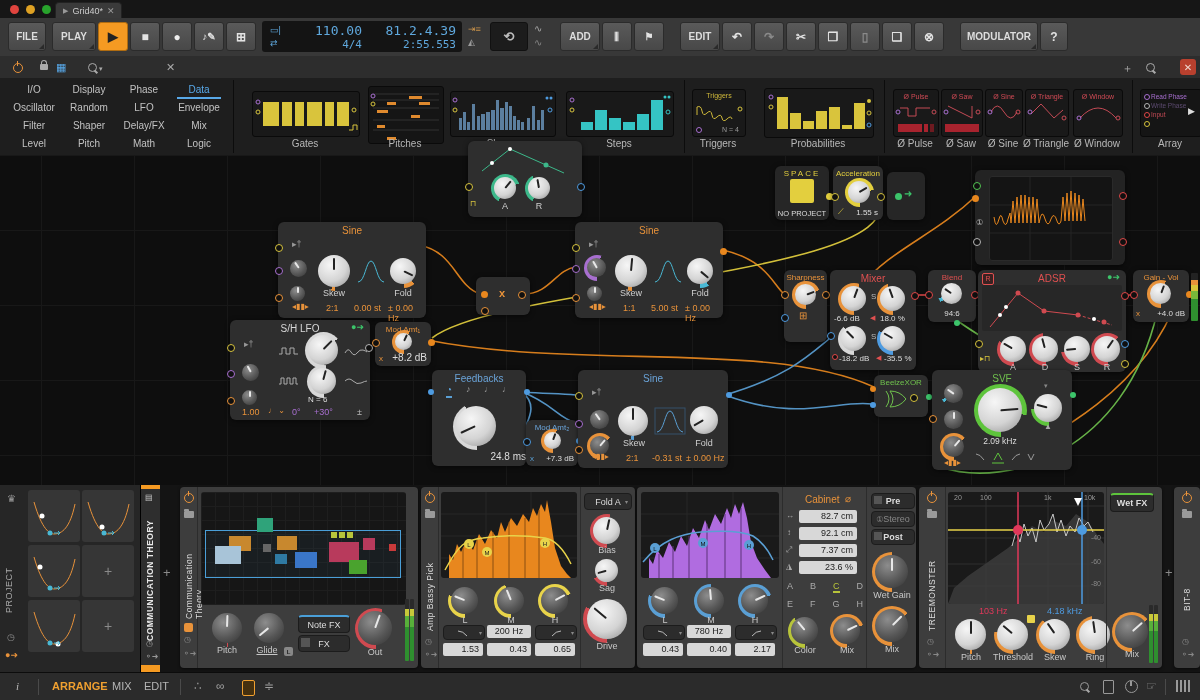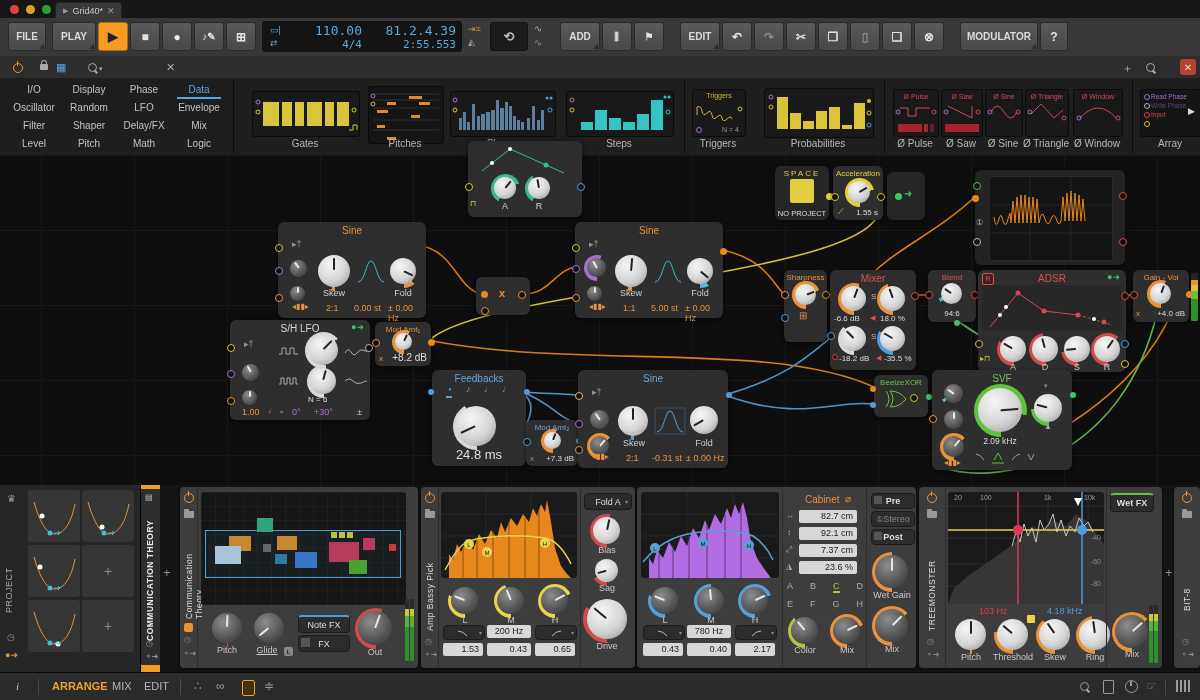--- a/index.html
+++ b/index.html
@@ -741,21 +741,21 @@
       <div class="mtitle t-bl">Feedbacks</div>
       <div class="dot" style="left:-4px;top:19px;background:#4e9be0;width:6px;height:6px;"></div>
       <span style="position:absolute;left:14px;top:14px;color:#5a9fd4;font-size:10px;border-bottom:2px solid #5a9fd4;padding-bottom:1px;">◔</span>
       <span style="position:absolute;left:34px;top:14px;color:#999;font-size:9px;">♪</span>
       <span style="position:absolute;left:52px;top:14px;color:#999;font-size:9px;">♩</span>
       <span style="position:absolute;left:70px;top:14px;color:#999;font-size:9px;">♩</span>
       <div class="kn" style="left:24px;top:36px;width:40px;height:40px;">
         <div class="ring" style="background:conic-gradient(from 180deg,#d8d8d8 150deg,transparent 0);"></div>
         <div class="cap" style="--rot:-115deg;"></div>
       </div>
-      <div style="position:absolute;bottom:4px;width:100%;text-align:center;font-size:13px;color:#ddd;">24.8 ms</div>
+      <div style="position:absolute;bottom:4px;width:100%;text-align:right;font-size:10px;color:#ddd;">24.8 ms</div>
       <div class="dot" style="right:-4px;top:19px;background:#4e9be0;width:6px;height:6px;"></div>
     </div>
 
     <div class="mod" style="left:526px;top:265px;width:52px;height:46px;">
       <div class="mtitle t-bl" style="font-size:8px;">Mod Amt₂</div>
       <div class="pt c-b" style="left:-3px;top:18px;"></div>
       <div class="kn" style="left:18px;top:12px;width:17px;height:17px;">
         <div class="ring" style="background:conic-gradient(from 180deg,#e8923a 200deg,transparent 0);"></div>
         <div class="cap" style="--rot:20deg;"></div>
       </div>

